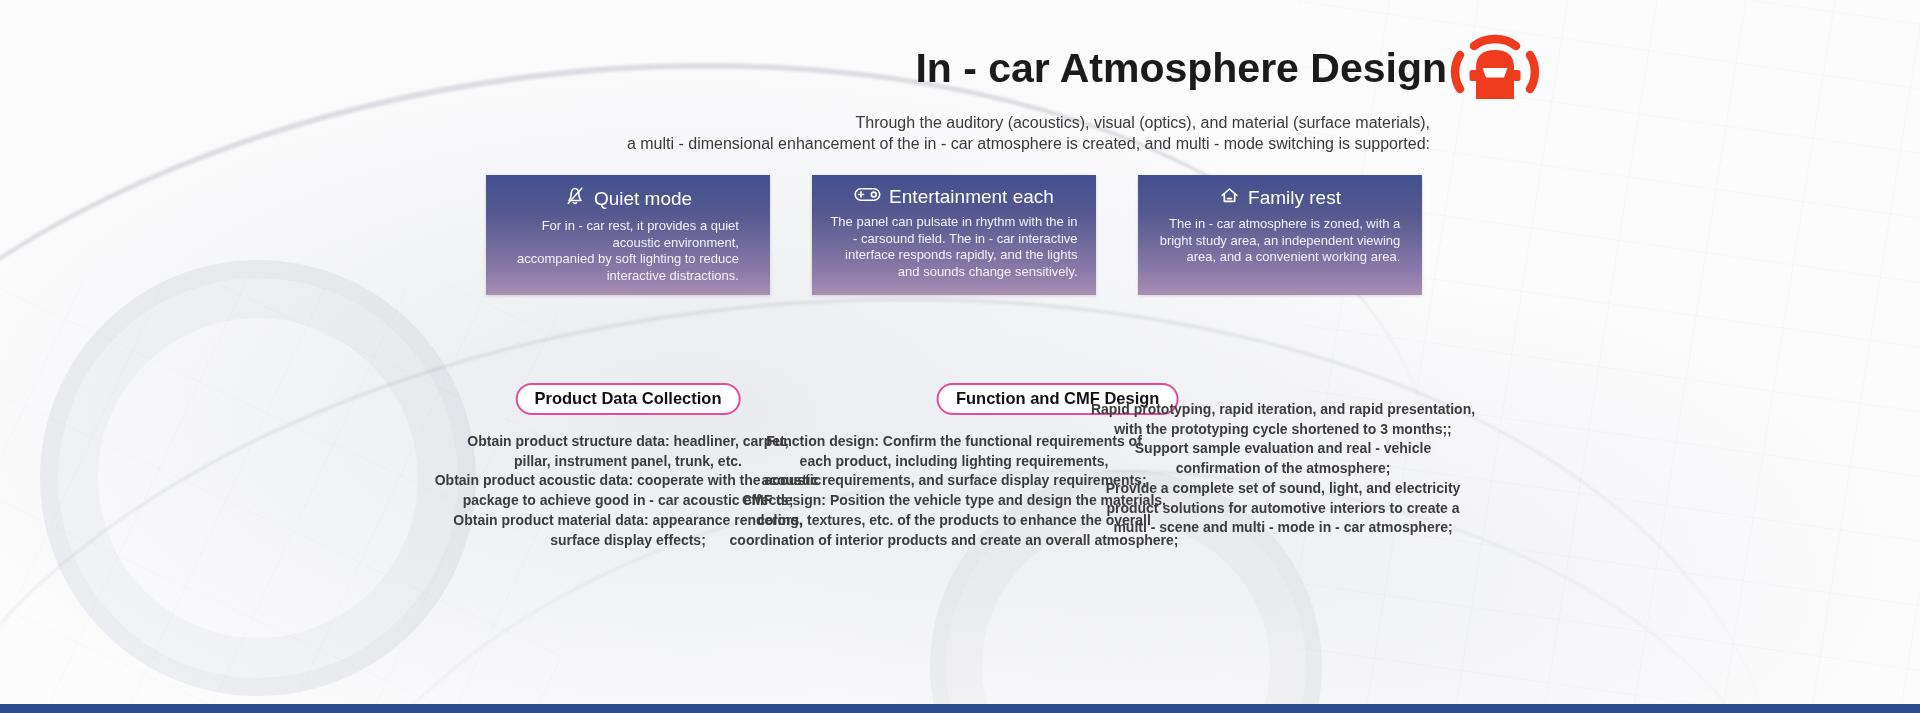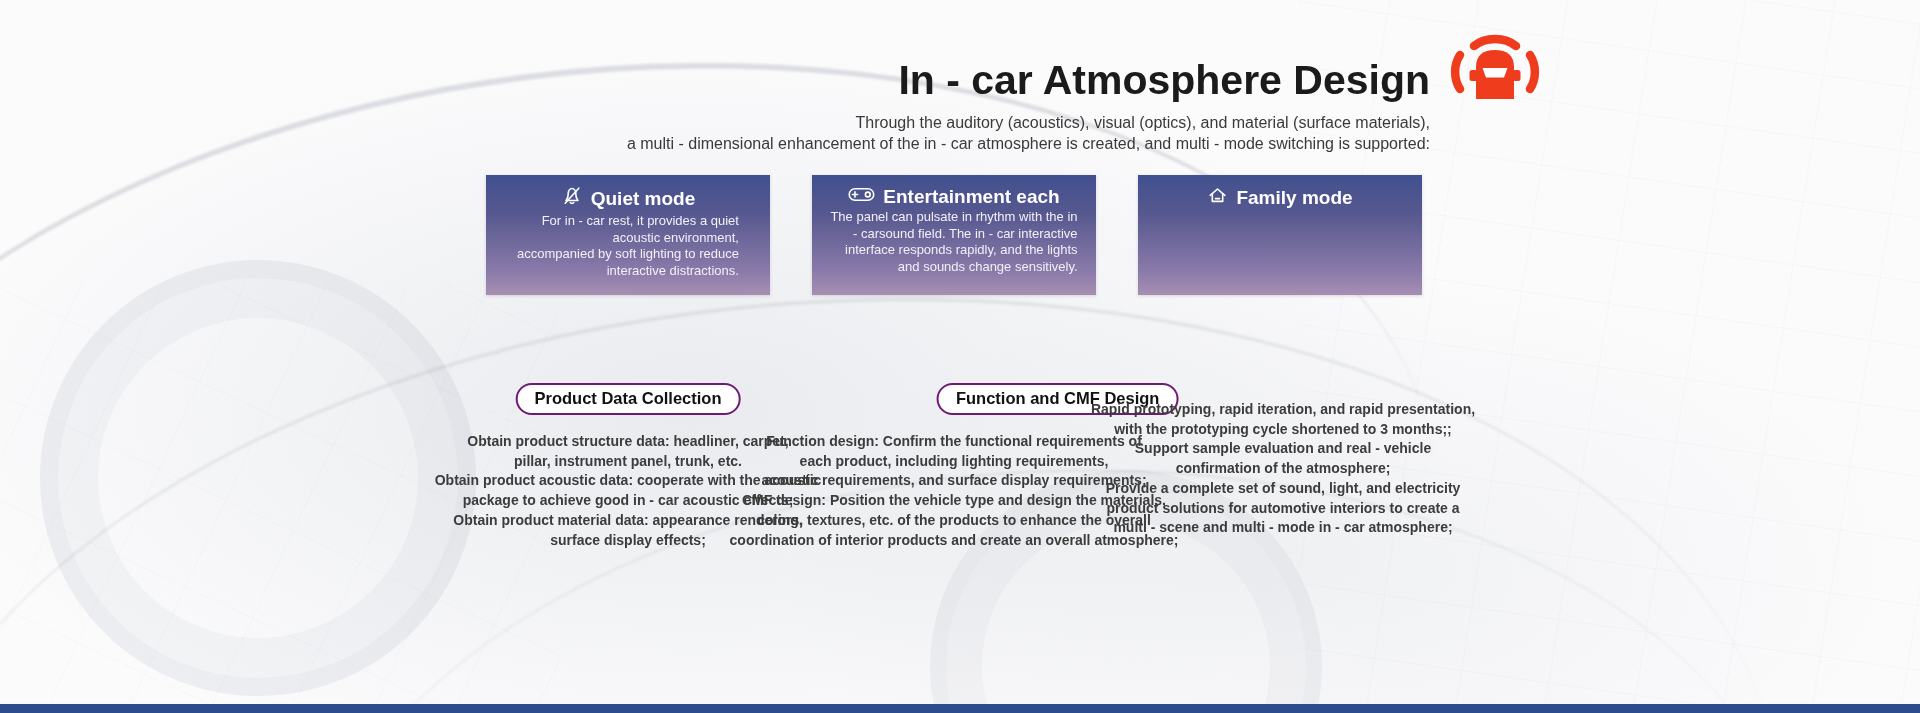--- a/index.html
+++ b/index.html
@@ -49,21 +49,21 @@
     border:18px solid rgba(105,112,130,0.09);
     box-shadow:inset 0 0 0 40px rgba(105,112,130,0.05);
   }
   .bg-wheel-right{
     left:930px;top:470px;width:360px;height:360px;
     border:16px solid rgba(105,112,130,0.07);
     box-shadow:inset 0 0 0 36px rgba(105,112,130,0.04);
   }
   
   .header{position:absolute;top:33px;right:377px;text-align:right;}
-  .title-row{display:flex;align-items:flex-end;justify-content:flex-end;gap:17px;}
+  .title-row{display:flex;align-items:center;justify-content:flex-end;}
   .page-title{
     margin:0;font-size:41px;line-height:46px;font-weight:700;color:#1b1b1b;
     letter-spacing:0px;
   }
   .title-icon{flex:0 0 auto;}
   .subtitle{
     margin-top:9px;padding-right:113px;
     font-size:16px;line-height:21px;color:#3a3a3a;
     white-space:pre;text-align:right;
   }
@@ -72,36 +72,36 @@
   .mode-card{
     width:284px;height:120px;box-sizing:border-box;
     padding:10px 4px 10px 4px;
     background:linear-gradient(180deg,#41508f 0%,#56588f 32%,#8a7aa9 80%,#a78fb2 100%);
     color:#ffffff;
     display:flex;flex-direction:column;align-items:center;
     box-shadow:0 1px 3px rgba(60,60,90,0.18);
   }
   .mode-card-title{
     display:flex;align-items:center;gap:8px;
-    font-size:19px;font-weight:700;line-height:24px;
+    font-size:19px;font-weight:400;line-height:24px;margin-bottom:5px;
   }
   .mode-card-body{
     font-size:13px;line-height:16.5px;color:#f2f0f8;
     white-space:pre;text-align:right;width:max-content;
   }
   
   .proc-col{
     position:absolute;top:383px;transform:translateX(-50%);
     display:flex;flex-direction:column;align-items:center;
   }
   .proc-col.c1{left:628px;}
   .proc-col.c2{left:954px;align-items:flex-end;}
   .proc-col.c3{left:1283px;}
   .pill{
-    border:2px solid #701a75;border-radius:16px;background:#ffffff;
+    border:2px solid #ec4899;border-radius:16px;background:#ffffff;
     padding:3px 17px 4px 17px;
     font-size:16.5px;font-weight:700;color:#111111;line-height:21px;
     white-space:nowrap;
   }
   .proc-body{
     margin-top:17px;
     font-size:14px;line-height:19.7px;color:#3c3c3c;
     white-space:pre;text-align:center;width:max-content;font-weight:bold;
   }
   
@@ -182,22 +182,25 @@
 
     <div class="mode-card">
       <div class="mode-card-title">
         <span>
           <svg width="21" height="20" viewBox="0 0 21 20" fill="none" stroke="#ffffff" stroke-width="1.6" stroke-linecap="round" stroke-linejoin="round">
             <path d="M3.2 10.4 L10.5 4 L17.8 10.4"></path>
             <path d="M5.3 8.8 V16.4 H15.7 V8.8"></path>
             <path d="M8.4 13.6 H12.6"></path>
           </svg>
         </span>
-        <span>Family mode</span>
+        <span>Family rest</span>
       </div>
+      <div class="mode-card-body">The in - car atmosphere is zoned, with a
+bright study area, an independent viewing
+area, and a convenient working area.</div>
     </div>
 
   </div>
 
   <div class="proc-col c1">
     <div class="pill">Product Data Collection</div>
     <div class="proc-body">Obtain product structure data: headliner, carpet,
 pillar, instrument panel, trunk, etc.
 Obtain product acoustic data: cooperate with the acoustic
 package to achieve good in - car acoustic effects;

